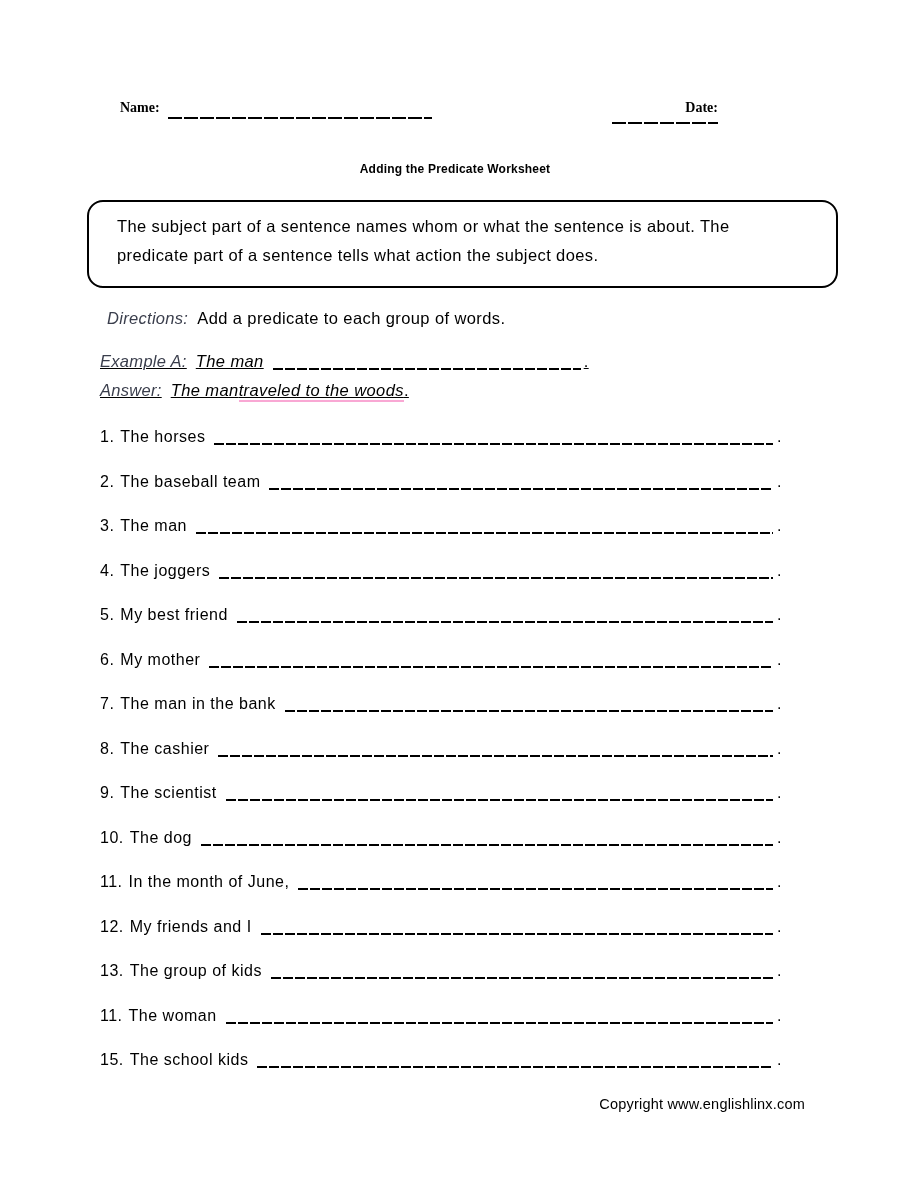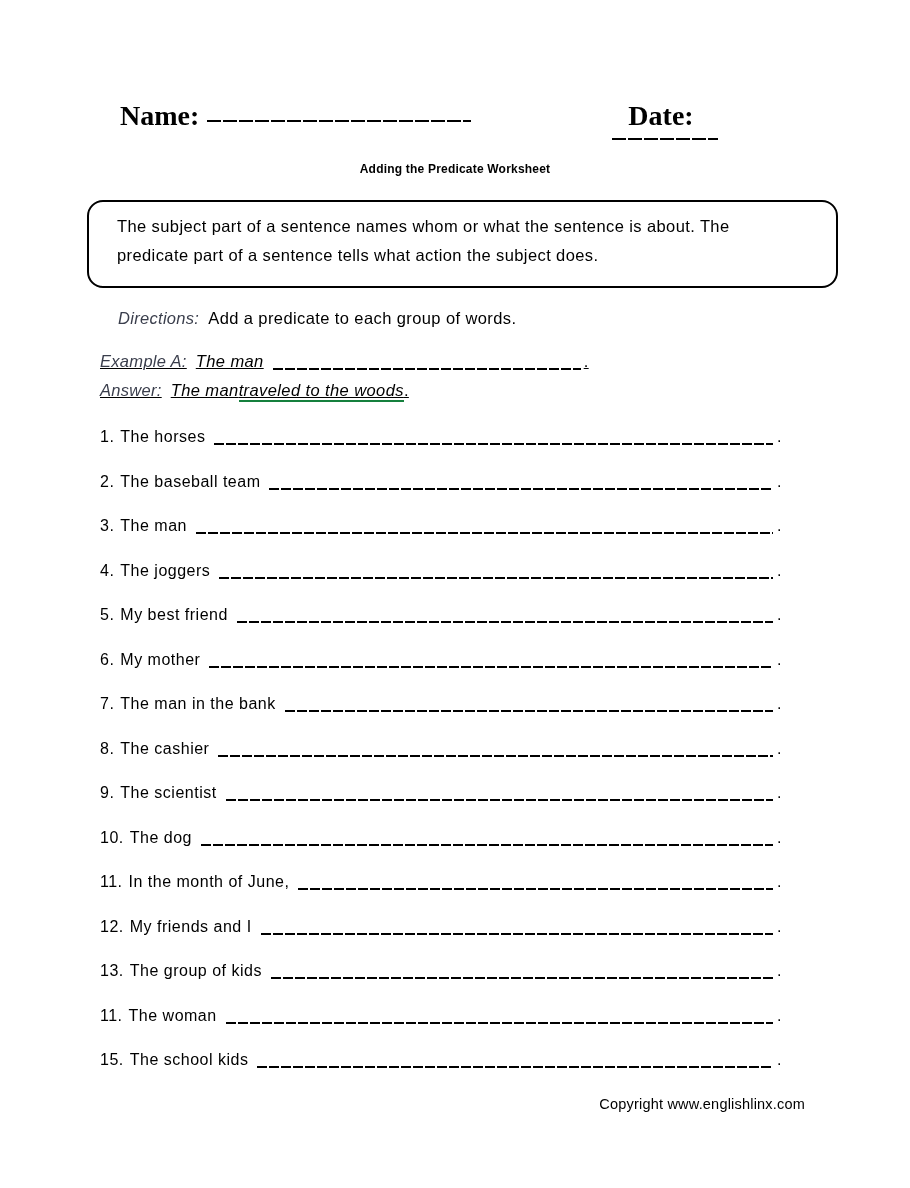--- a/index.html
+++ b/index.html
@@ -3,52 +3,52 @@
 <meta charset="utf-8">
 <style>
   :root { --label-color:#3a3e4c; --line-color:#000; }
   * { margin:0; padding:0; box-sizing:border-box; }
   html,body { background:#fff; }
   .page {
     position:relative; width:910px; height:1188px; background:#fff;
     font-family:"Liberation Sans", sans-serif; color:#000; overflow:hidden;
   }
   
-  .hdr-group { position:absolute; top:100px; display:flex; align-items:center;
-    font-family:"Liberation Serif", serif; font-weight:bold; font-size:28px; }
+  .hdr-group { position:absolute; top:100px; display:flex; align-items:flex-end;
+    font-family:"Liberation Serif", serif; font-weight:bold; font-size:14px; }
   .hdr-name { left:120px; }
   .hdr-date { left:604px;flex-direction:column; }
   .rule { display:inline-block; position:relative; top:3px; height:5px;
     background-image:repeating-linear-gradient(90deg, var(--line-color) 0 14px, transparent 14px 16px);
     background-size:100% 2px; background-repeat:no-repeat; background-position:0 100%;
     margin-left:8px; }
   .rule-name { width:264px; }
   .rule-date { width:106px; }
   
   .title { position:absolute; top:162px; left:0; width:100%; text-align:center;
     font-size:12px; font-weight:bold; letter-spacing:.2px; }
   
   .info-box { position:absolute; top:200px; left:87px; width:751px; height:88px;
     border:2px solid #000; border-radius:16px; padding:10px 28px;
     font-size:16.5px; letter-spacing:.4px; line-height:29px; white-space:pre-line; }
   
   .directions { position:absolute; top:309px; left:107px; font-size:16.5px;
-    letter-spacing:.4px; display:flex; align-items:baseline;margin-left:11px; }
+    letter-spacing:.4px; display:flex; align-items:baseline; }
   .lbl { font-style:italic; color:var(--label-color); font-size:16.5px;
     letter-spacing:.3px; margin-right:9px; white-space:pre; }
   
   .example-block { position:absolute; top:352px; left:100px; width:600px;text-decoration:underline; }
   .ex-line { display:flex; align-items:baseline; height:29px; font-size:16.5px;
     letter-spacing:.4px; }
   .ex-italic { font-style:italic; }
   .ex-blank { display:inline-block; position:relative; top:3px; height:5px; width:308px;
     margin-left:9px;
     background-image:repeating-linear-gradient(90deg, var(--line-color) 0 10px, transparent 10px 12px);
     background-size:100% 2px; background-repeat:no-repeat; background-position:0 100%; }
-  .uline { border-bottom:2px solid #15803d; }
+  .uline { border-bottom:2px solid #f9a8d4; }
   .dot { margin-left:3px; }
   
   .items { position:absolute; top:428px; left:100px; width:682px; }
   .item { display:flex; align-items:baseline; height:24px; margin-bottom:20.5px;
     font-size:16px; letter-spacing:.5px; }
   .num { margin-right:6px; white-space:pre; }
   .blank { flex:1; position:relative; top:3px; height:5px; margin:0 4px 0 9px;
     background-image:repeating-linear-gradient(90deg, var(--line-color) 0 10px, transparent 10px 12px);
     background-size:100% 2px; background-repeat:no-repeat; background-position:0 100%; }
   

